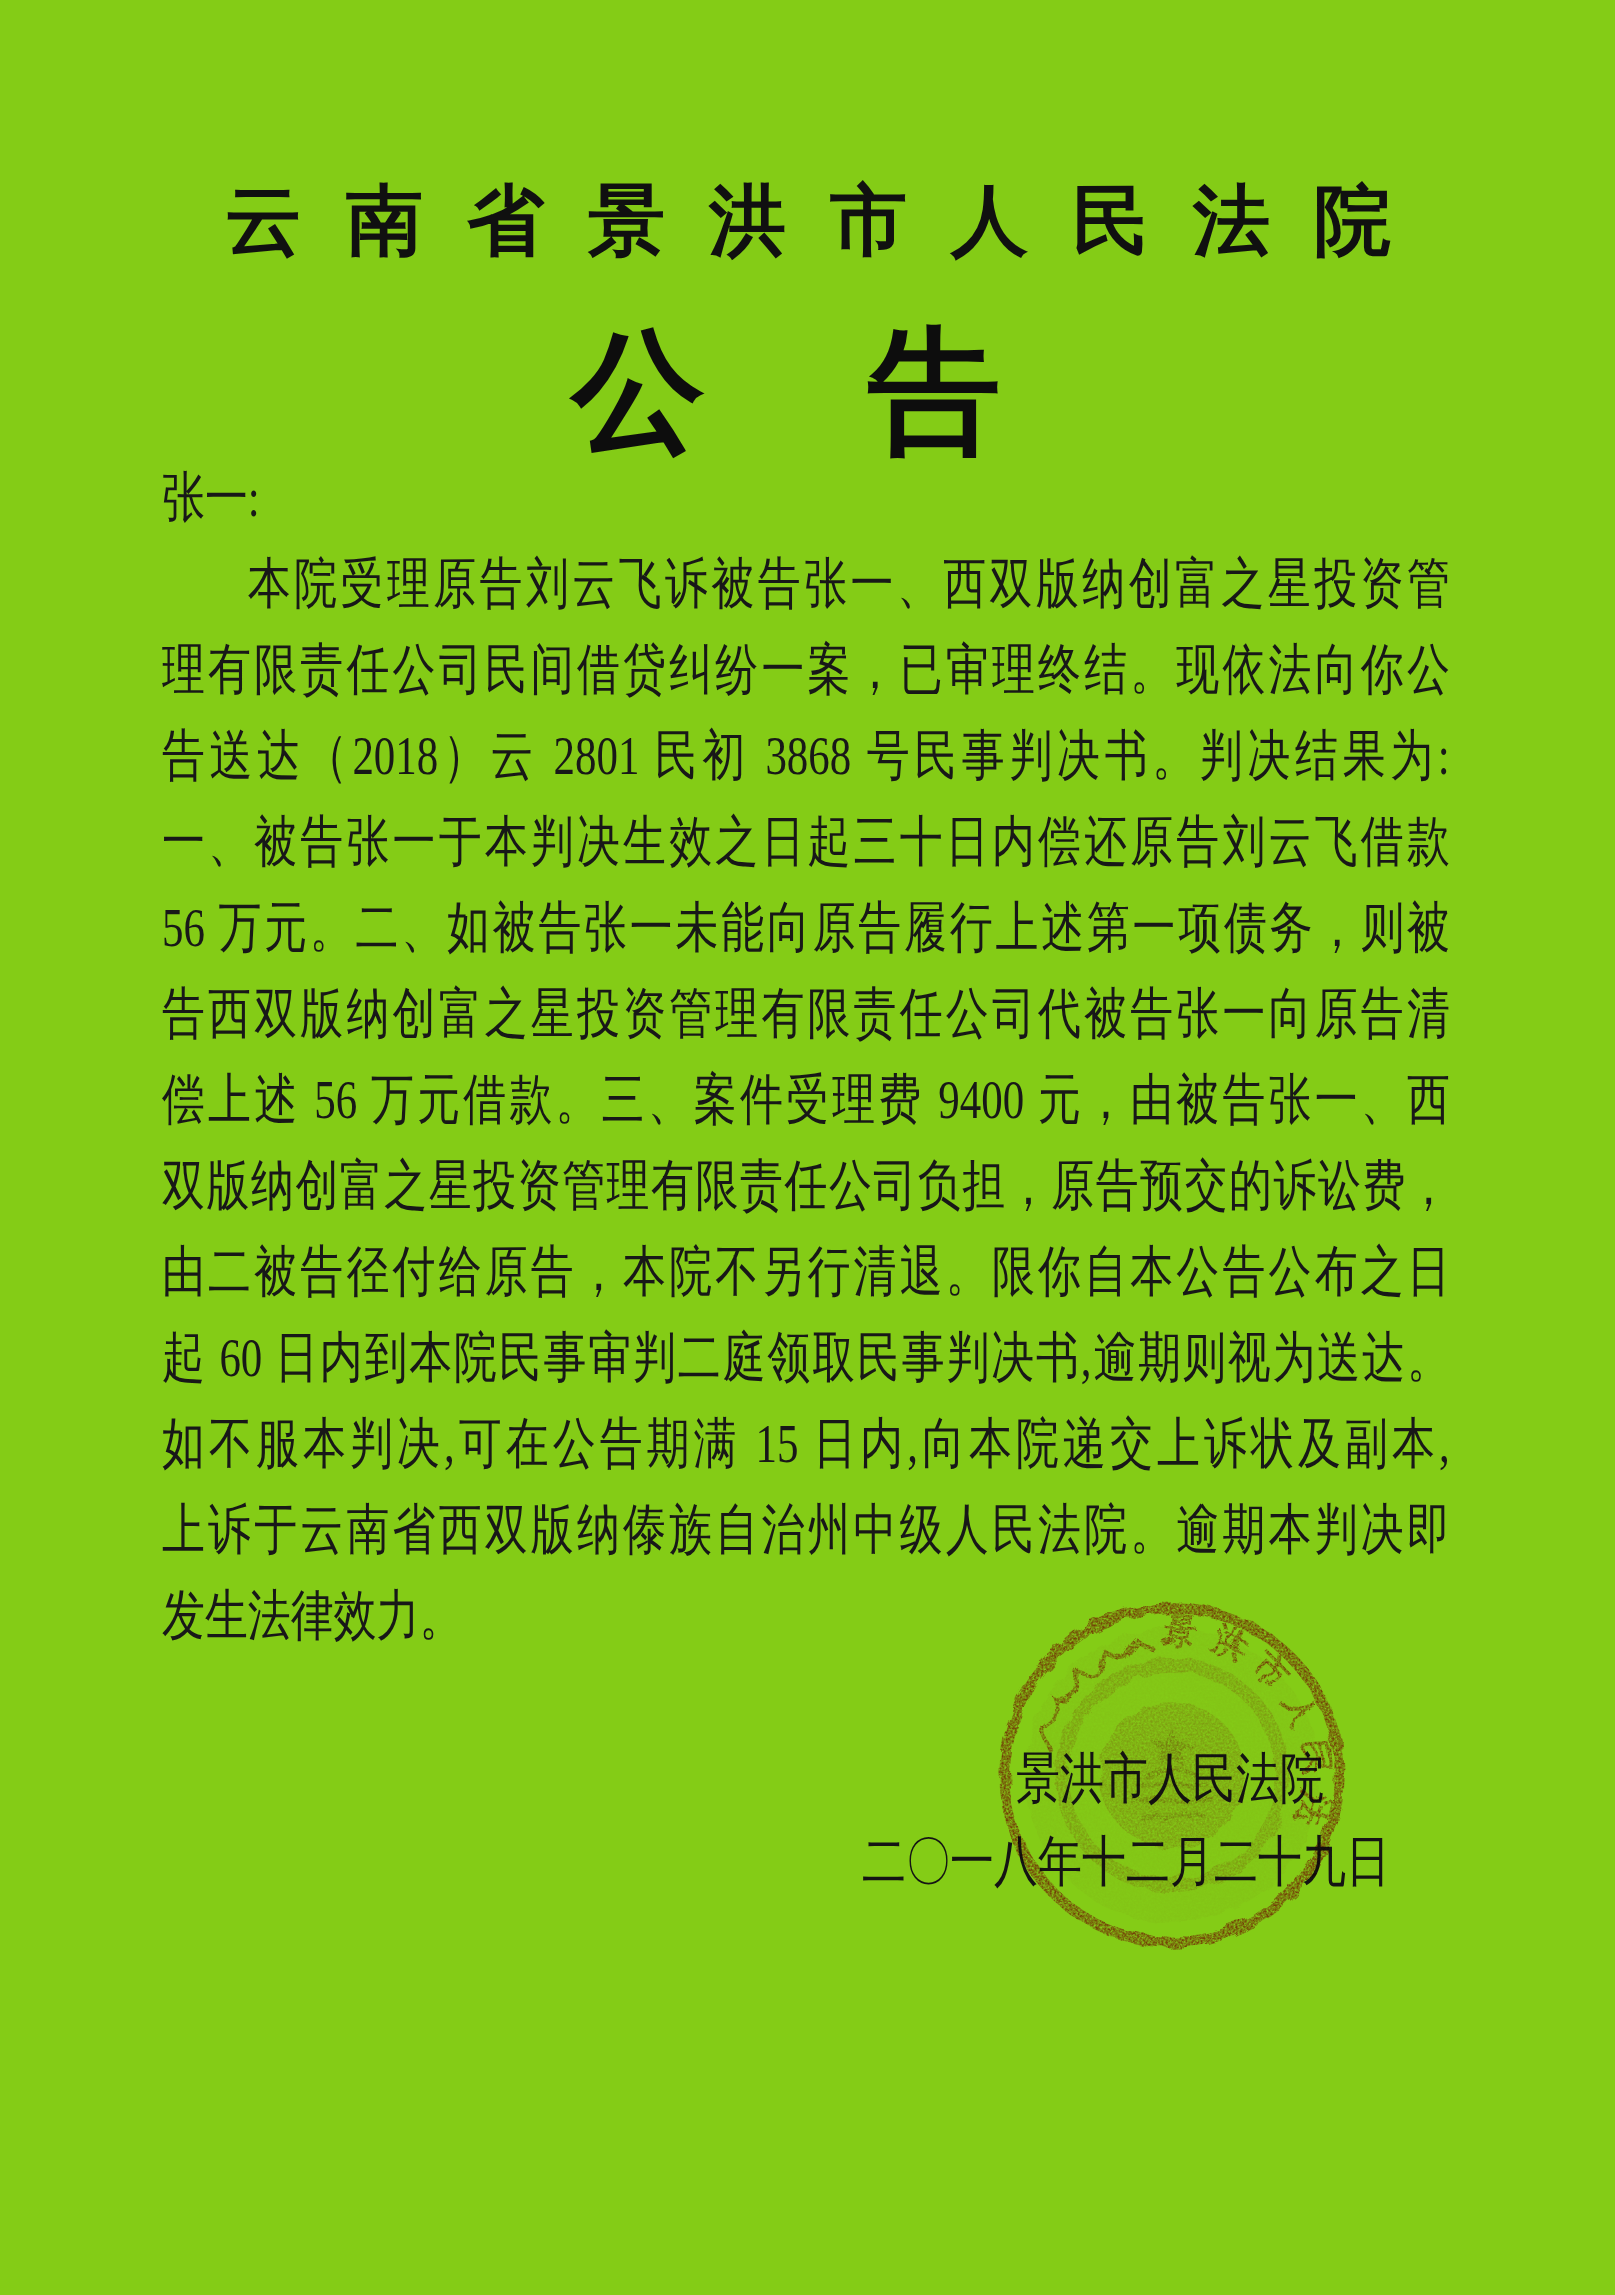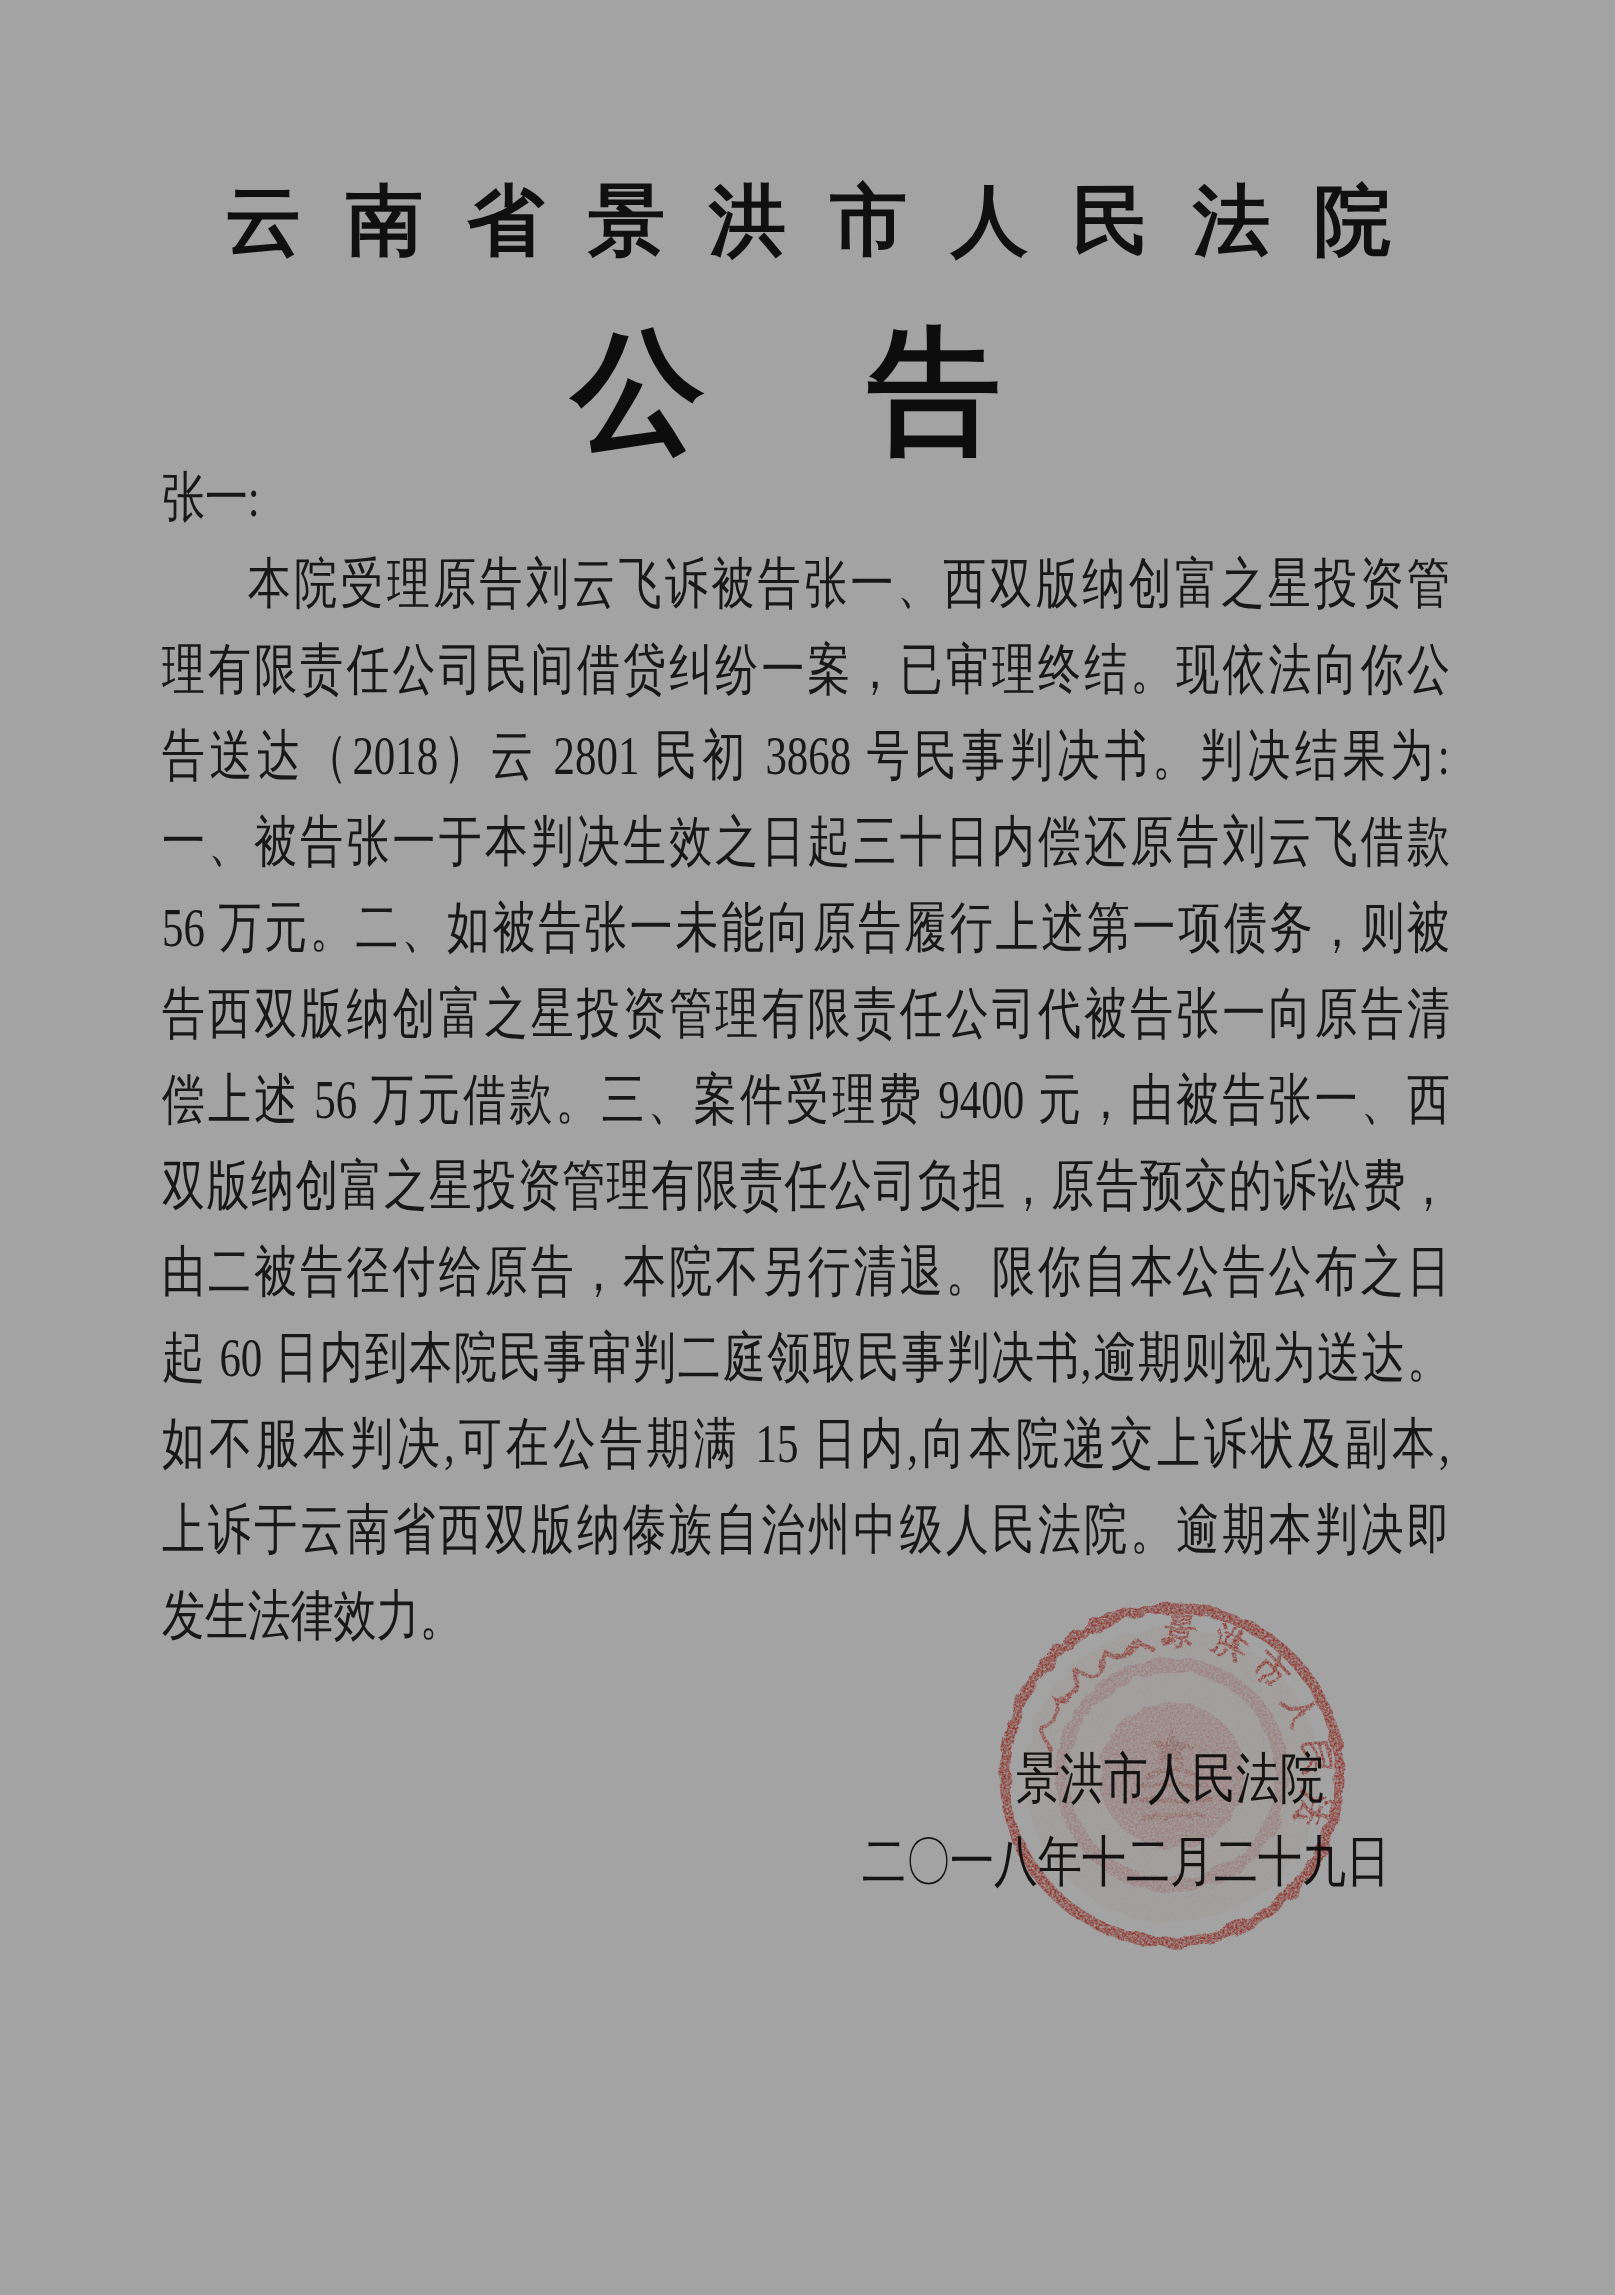--- a/index.html
+++ b/index.html
@@ -1,19 +1,19 @@
 <!DOCTYPE html>
 <html><head>
 <meta charset="utf-8">
 <style>
   html,body{margin:0;padding:0;background:#e8e8e8;}
   .page{
     position:relative;
     width:1616px;height:2295px;
-    background:#a3a3a3;
+    background:#84cc16;
     overflow:hidden;
     font-family:"Liberation Serif", serif;
     color:#161616;
   }
   .court-title{
     position:absolute;
     left:0;right:0;top:167px;
     line-height:108px;
     text-align:center;
     font-size:77px;

